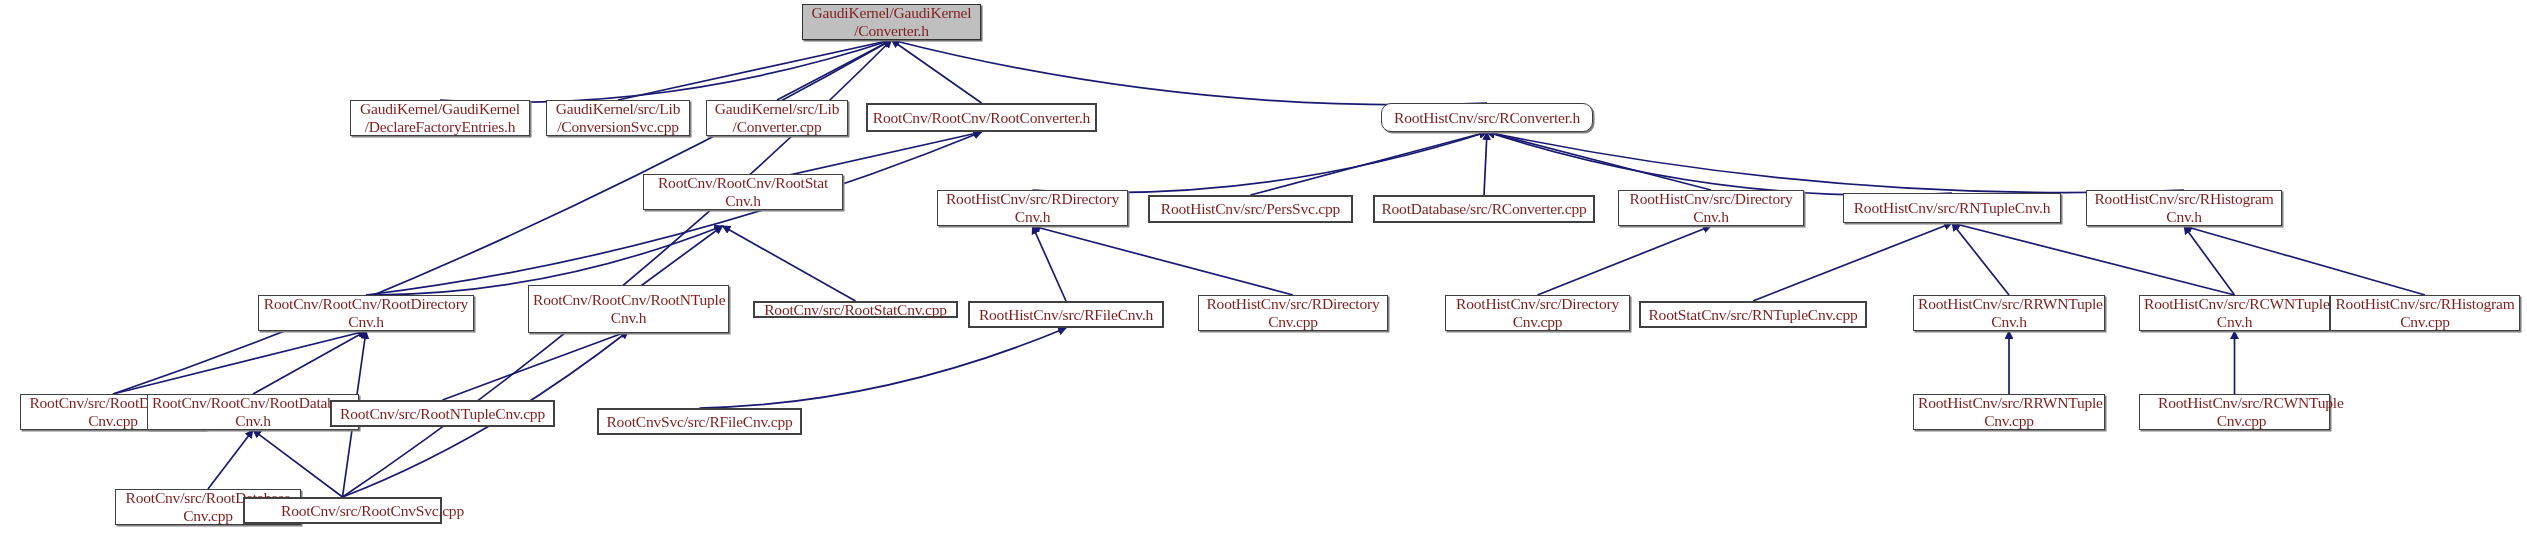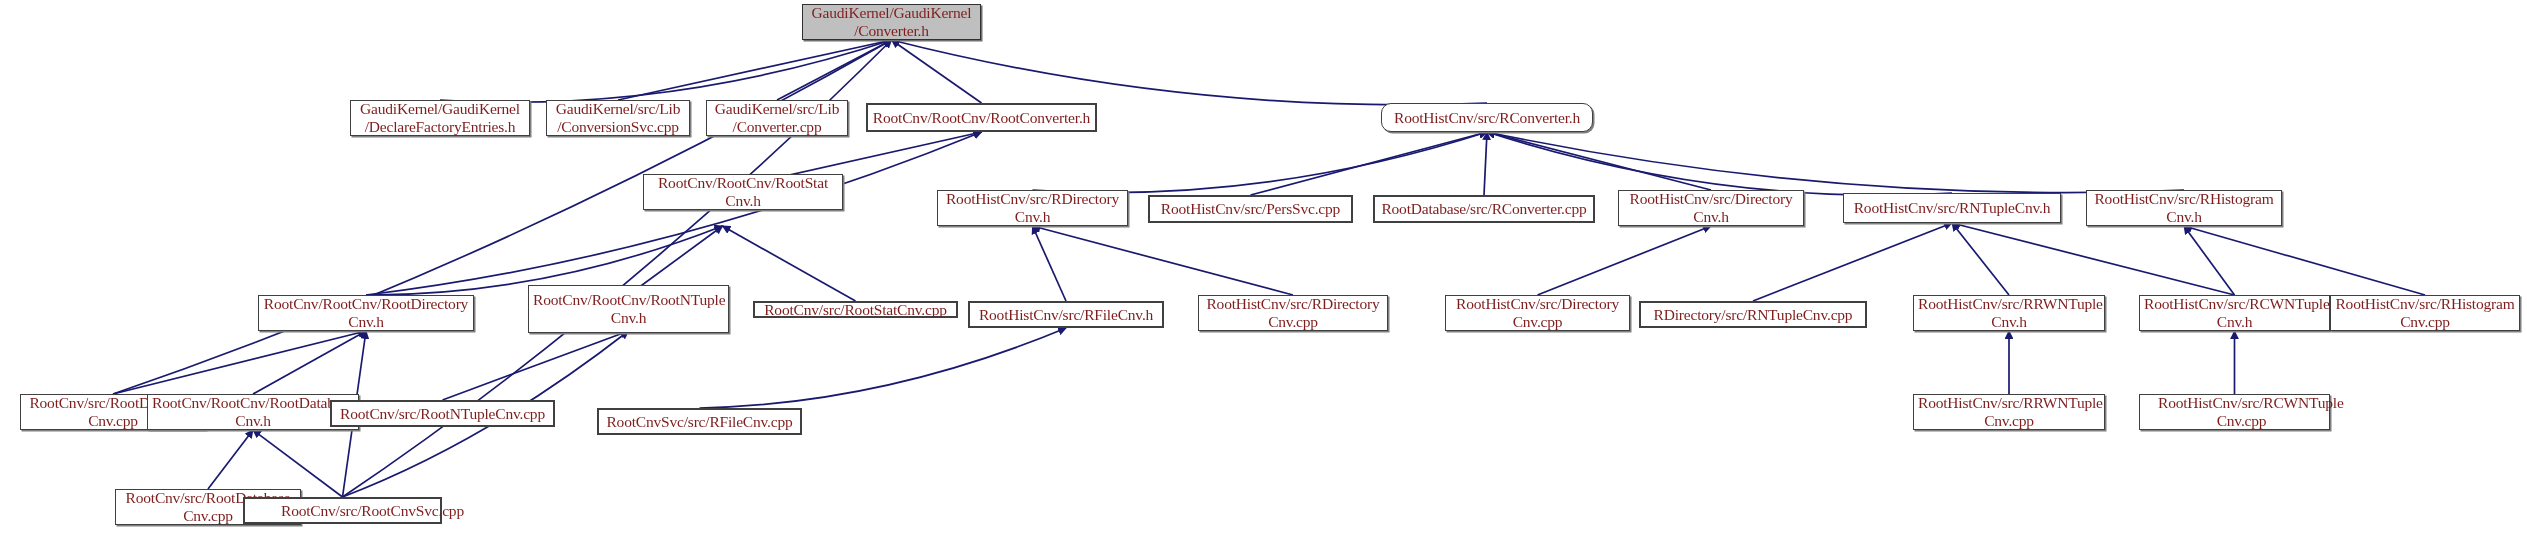--- a/index.html
+++ b/index.html
@@ -131,21 +131,21 @@
       <div class="node" style="left: 258px; top: 295px; width: 216px; height: 36px;"><span class="node-label">RootCnv/RootCnv/RootDirectory
 Cnv.h</span></div>
       <div class="node" style="left: 528px; top: 285px; width: 201px; height: 48px;"><span class="node-label">RootCnv/RootCnv/RootNTuple
 Cnv.h</span></div>
       <div class="node flat" style="left: 753px; top: 301px; width: 205px; height: 17px;"><span class="node-label">RootCnv/src/RootStatCnv.cpp</span></div>
       <div class="node flat" style="left: 968px; top: 301px; width: 196px; height: 27px;"><span class="node-label">RootHistCnv/src/RFileCnv.h</span></div>
       <div class="node" style="left: 1198px; top: 295px; width: 190px; height: 36px;"><span class="node-label">RootHistCnv/src/RDirectory
 Cnv.cpp</span></div>
       <div class="node" style="left: 1445px; top: 295px; width: 185px; height: 36px;"><span class="node-label">RootHistCnv/src/Directory
 Cnv.cpp</span></div>
-      <div class="node flat" style="left: 1639px; top: 301px; width: 228px; height: 27px;"><span class="node-label">RDirectory/src/RNTupleCnv.cpp</span></div>
+      <div class="node flat" style="left: 1639px; top: 301px; width: 228px; height: 27px;"><span class="node-label">RootStatCnv/src/RNTupleCnv.cpp</span></div>
       <div class="node" style="left: 1913px; top: 295px; width: 192px; height: 36px;"><span class="node-label">RootHistCnv/src/RRWNTuple
 Cnv.h</span></div>
       <div class="node" style="left: 2139px; top: 295px; width: 191px; height: 36px;"><span class="node-label">RootHistCnv/src/RCWNTuple
 Cnv.h</span></div>
       <div class="node" style="left: 2330px; top: 295px; width: 190px; height: 36px;"><span class="node-label">RootHistCnv/src/RHistogram
 Cnv.cpp</span></div>
       <div class="node" style="left: 20px; top: 394px; width: 186px; height: 36px;"><span class="node-label">RootCnv/src/RootDirectory
 Cnv.cpp</span></div>
       <div class="node" style="left: 147px; top: 394px; width: 212px; height: 36px;"><span class="node-label">RootCnv/RootCnv/RootDatabase
 Cnv.h</span></div>

